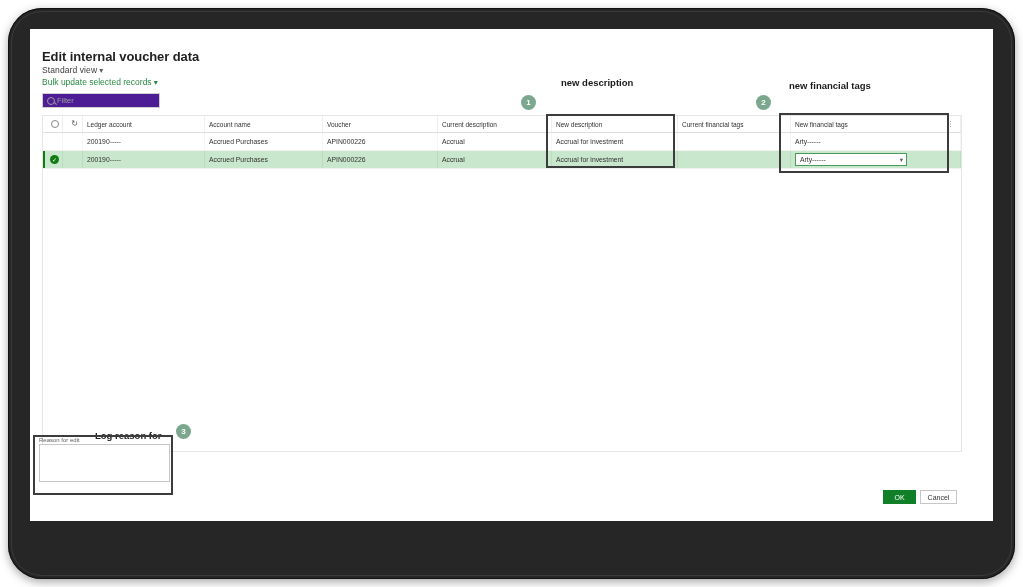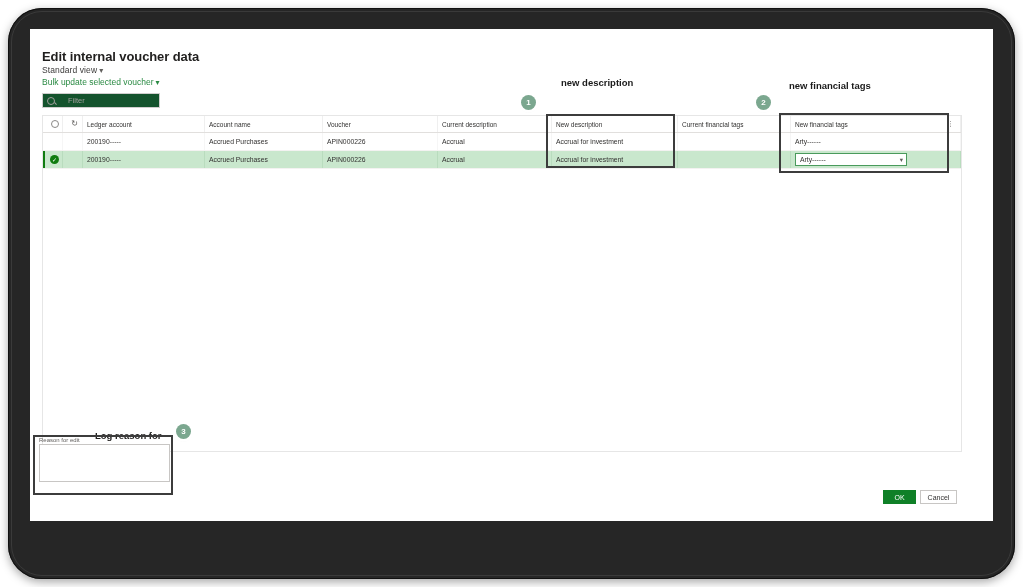--- a/index.html
+++ b/index.html
@@ -81,26 +81,26 @@
   }
   .bulk-link .chev { color:#2a8a43; font-size:8px; margin-left:2px; }
 
   .filter-box {
     position: absolute;
     left: 12px;
     top: 64px;
     width: 118px;
     height: 15px;
     border: 1px solid #d0cece;
-    background: #14532d;
+    background: #4c1d95;
     box-sizing: border-box;
     display: flex;
     align-items: center;
     padding-left: 4px;
-    gap: 13px;
+    gap: 2px;
   }
   .filter-box .magnifier {
     width: 6px; height: 6px;
     border: 1px solid #a19f9d;
     border-radius: 50%;
     position: relative;
     flex: none;
   }
   .filter-box .magnifier::after{
     content:"";
@@ -338,21 +338,21 @@
 
 <div id="app-window">
 
   <div class="view-selector">
     <span>Standard view</span><span class="chev">▾</span>
   </div>
 
   <div class="page-title">Edit internal voucher data</div>
 
   <div class="bulk-link">
-    <span>Bulk update selected voucher</span><span class="chev">▾</span>
+    <span>Bulk update selected records</span><span class="chev">▾</span>
   </div>
 
   <div class="filter-box">
     <span class="magnifier"></span>
     <span class="ph">Filter</span>
   </div>
 
   <div id="grid">
 
     <div class="grid-header" style="position:relative;">

